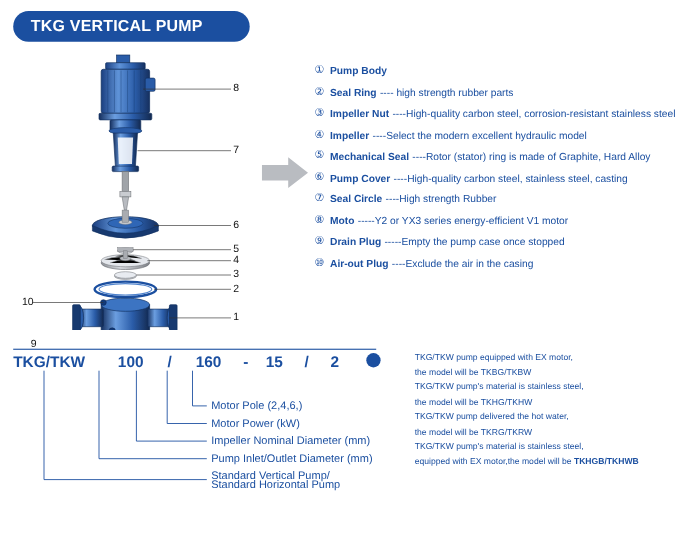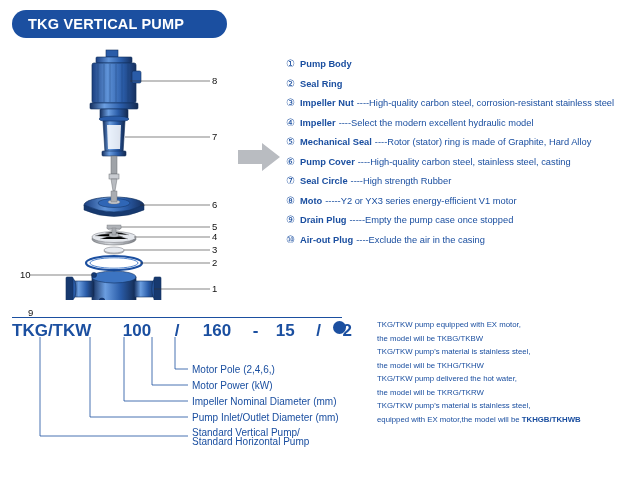--- a/index.html
+++ b/index.html
@@ -112,21 +112,21 @@
     left: 0;
     top: 12px;
     width: 330px;
     height: 1px;
     background: #1b4fa0;
   }
   .model-code {
     position: absolute;
     left: 0;
     top: 16px;
-    font-size: 17px;
+    font-size: 14px;
     font-weight: bold;
     color: #1b4fa0;
     white-space: nowrap;
   }
   .model-code span { display: inline-block; }
   .callout {
     position: absolute;
     font-size: 10px;
     color: #1b4fa0;
     white-space: nowrap;
@@ -306,20 +306,21 @@
   </svg>
 
   <div class="legend">
     <div class="row">
       <div class="circ" style="border:none;font-size:10px;line-height:11px;">①</div>
       <div class="nm">Pump Body</div>
     </div>
     <div class="row">
       <div class="circ" style="border:none;font-size:10px;line-height:11px;">②</div>
       <div class="nm">Seal Ring</div>
+      <div class="ds">---- high strength rubber parts</div>
     </div>
     <div class="row">
       <div class="circ" style="border:none;font-size:10px;line-height:11px;">③</div>
       <div class="nm">Impeller Nut</div>
       <div class="ds">----High-quality carbon steel, corrosion-resistant stainless steel</div>
     </div>
     <div class="row">
       <div class="circ" style="border:none;font-size:10px;line-height:11px;">④</div>
       <div class="nm">Impeller</div>
       <div class="ds">----Select the modern excellent hydraulic model</div>

